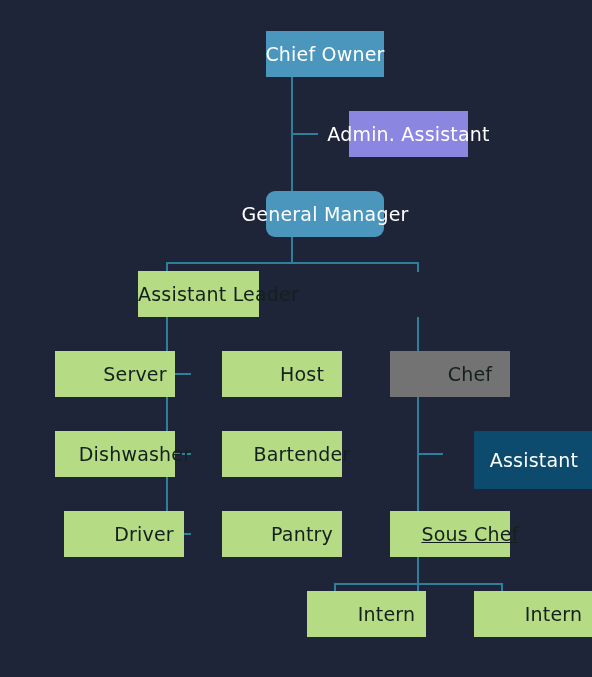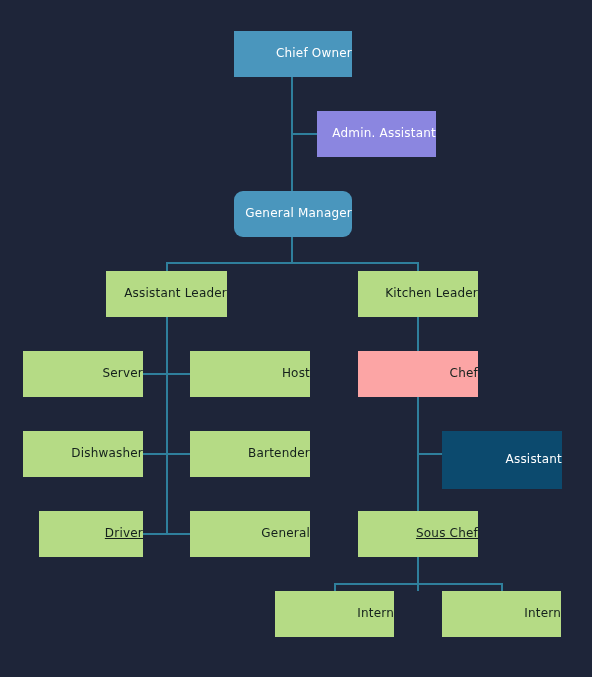--- a/index.html
+++ b/index.html
@@ -14,26 +14,27 @@
     height: 677px;
     background: #1e2539;
     overflow: hidden;
     font-family: "DejaVu Sans", "Liberation Sans", sans-serif;
   }
   .node {
     position: absolute;
     box-sizing: border-box;
     display: flex;
     align-items: center;
-    justify-content: flex-end;
-    font-size: 12px;
+    justify-content: center;
+    font-size: 19px;
     letter-spacing: 0.2px;
     line-height: 1.1;
     white-space: nowrap;
     z-index: 5;
+    margin-left: 32px;
   }
   .node.blue {
     background: #4a96bd;
     color: #ffffff;
   }
   .node.purple {
     background: #8b86e0;
     color: #ffffff;
   }
   .node.green {
@@ -73,46 +74,43 @@
     </div>
     <div class="node purple" style="left: 317px; top: 111px; width: 119px; height: 46px; background: rgb(139, 134, 224);">
       <span>Admin. Assistant</span>
     </div>
     <div class="node blue" style="left: 234px; top: 191px; width: 118px; height: 46px; background: rgb(74, 150, 189); border-radius: 9px;">
       <span>General Manager</span>
     </div>
     <div class="node green" style="left: 106px; top: 271px; width: 121px; height: 46px; background: rgb(181, 219, 133);">
       <span>Assistant Leader</span>
     </div>
-    <div class="node green" style="left: 358px; top: 271px; width: 120px; height: 46px; background: rgb(181, 219, 133);">
-      <span>Kitchen Leader</span>
-    </div>
     <div class="node green" style="left: 190px; top: 351px; width: 120px; height: 46px; background: rgb(181, 219, 133);">
       <span>Host</span>
     </div>
     <div class="node green" style="left: 23px; top: 351px; width: 120px; height: 46px; background: rgb(181, 219, 133);">
       <span>Server</span>
     </div>
-    <div class="node green" style="left: 358px; top: 351px; width: 120px; height: 46px; background: #fca5a5;">
+    <div class="node green" style="left: 358px; top: 351px; width: 120px; height: 46px; background: #737373;">
       <span>Chef</span>
     </div>
     <div class="node green" style="left: 190px; top: 431px; width: 120px; height: 46px; background: rgb(181, 219, 133);">
       <span>Bartender</span>
     </div>
     <div class="node green" style="left: 23px; top: 431px; width: 120px; height: 46px; background: rgb(181, 219, 133);">
       <span>Dishwasher</span>
     </div>
     <div class="node purple" style="left: 442px; top: 431px; width: 120px; height: 58px; background: #0c4a6e;">
       <span>Assistant</span>
     </div>
-    <div class="node green" style="left: 39px; top: 511px; width: 104px; height: 46px; background: rgb(181, 219, 133); text-decoration: underline;">
+    <div class="node green" style="left: 32px; top: 511px; width: 120px; height: 46px; background: rgb(181, 219, 133);">
       <span>Driver</span>
     </div>
     <div class="node green" style="left: 190px; top: 511px; width: 120px; height: 46px; background: rgb(181, 219, 133);">
-      <span>General</span>
+      <span>Pantry</span>
     </div>
     <div class="node green" style="left: 358px; top: 511px; width: 120px; height: 46px; background: rgb(181, 219, 133); text-decoration: underline;">
       <span>Sous Chef</span>
     </div>
     <div class="node green" style="left: 275px; top: 591px; width: 119px; height: 46px; background: rgb(181, 219, 133);">
       <span>Intern</span>
     </div>
     <div class="node green" style="left: 442px; top: 591px; width: 119px; height: 46px; background: rgb(181, 219, 133);">
       <span>Intern</span>
     </div>

